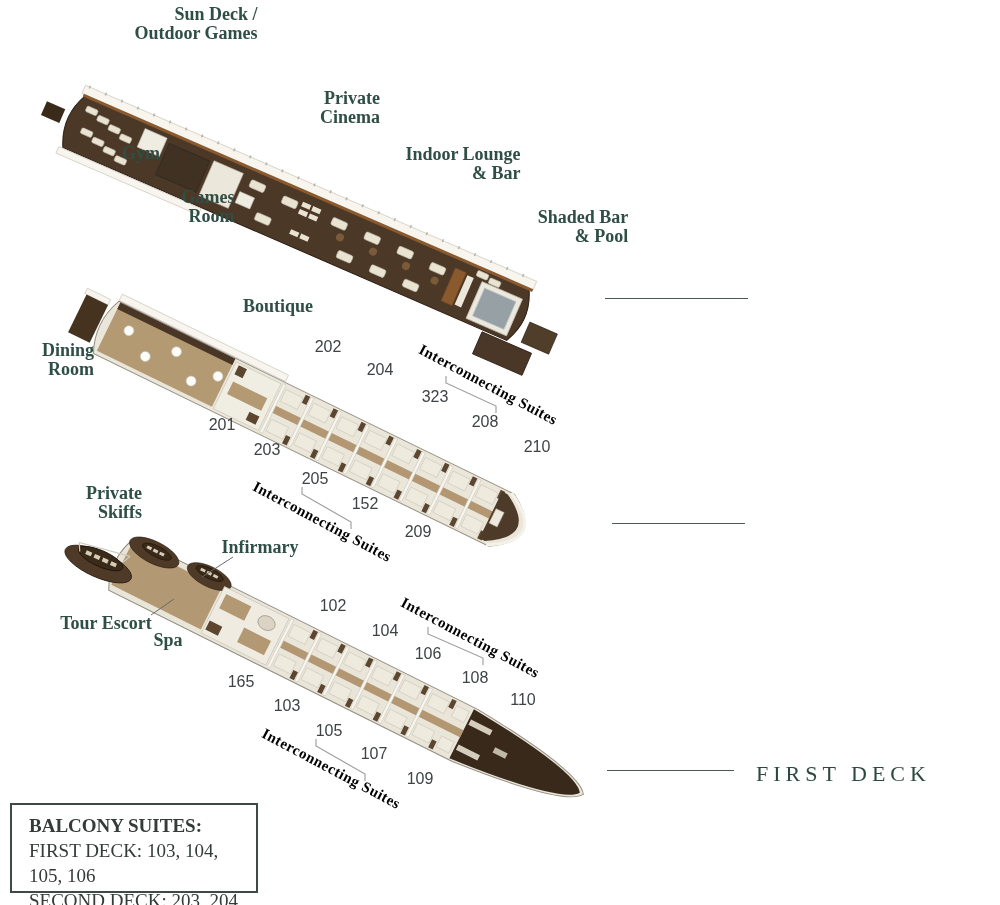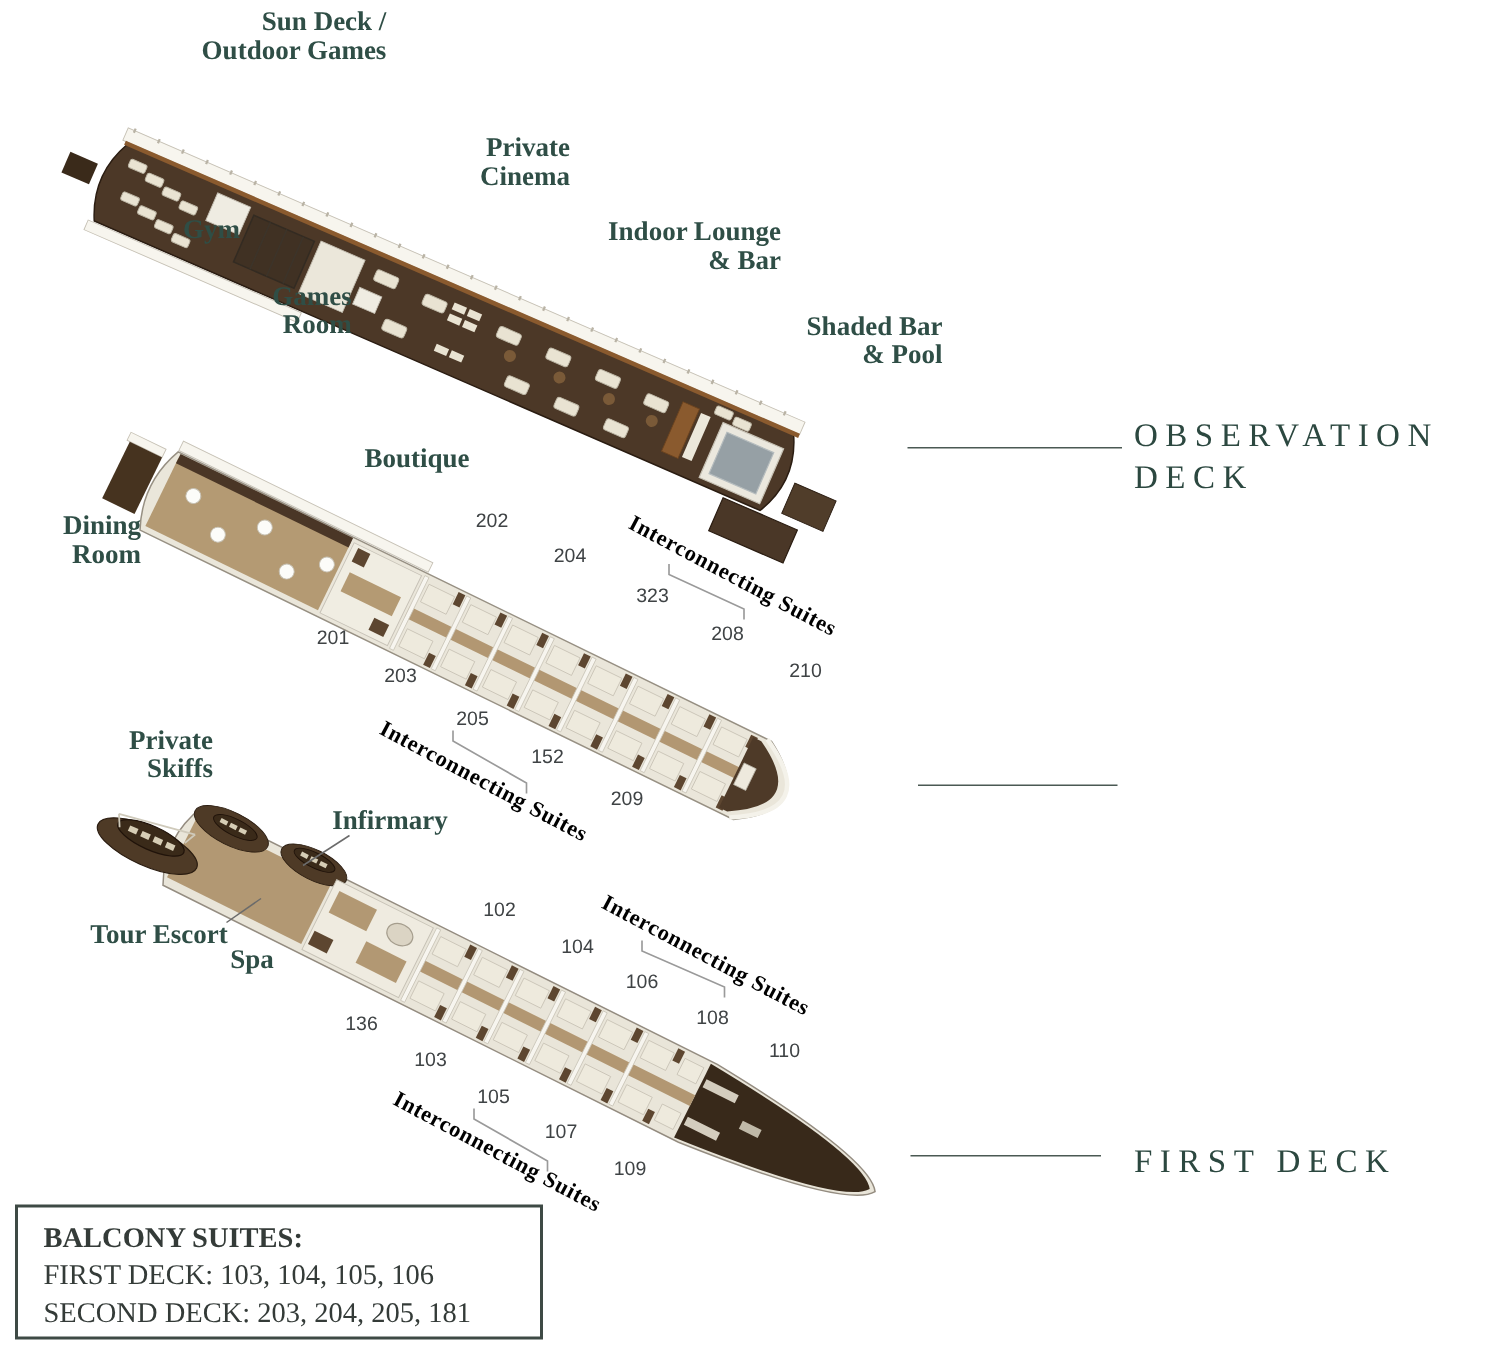--- a/index.html
+++ b/index.html
@@ -3,28 +3,28 @@
 <meta charset="utf-8">
 <style>
   html,body{margin:0;padding:0;background:#ffffff;}
   #stage{position:relative;width:1000px;height:905px;background:#ffffff;overflow:hidden;
          font-family:"Liberation Serif",serif;}
   #ship-svg{position:absolute;left:0;top:0;z-index:1;}
   .lbl{position:absolute;z-index:3;transform:translate(-50%,-50%);
        font-family:"Liberation Serif",serif;font-size:18px;line-height:19px;font-weight:600;
        color:#2f4e46;text-align:right;white-space:nowrap;}
   .num{position:absolute;z-index:3;transform:translate(-50%,-50%);
-       font-family:"Liberation Sans",sans-serif;font-size:13px;color:#3f4345;white-space:nowrap;}
+       font-family:"Liberation Sans",sans-serif;font-size:16px;color:#3f4345;white-space:nowrap;}
   .inter{position:absolute;z-index:3;transform:translate(-50%,-50%) rotate(28deg);
        font-family:"Liberation Serif",serif;font-size:15px;font-weight:600;color:#20262
 3;letter-spacing:0.5px;white-space:nowrap;}
   .deck-title{position:absolute;z-index:3;font-family:"Liberation Serif",serif;
        font-size:22px;letter-spacing:5px;color:#2c4840;line-height:28px;white-space:nowrap;}
   .rule{position:absolute;z-index:3;border-top:1.5px solid #4a5953;height:0;}
-  .box{position:absolute;z-index:3;left:10px;top:803px;width:352px;height:90px;
+  .box{position:absolute;z-index:3;left:10px;top:803px;width:248px;height:90px;
        border:2px solid #3e4a45;box-sizing:border-box;padding:8px 0 0 17px;
        color:#343b38;background:#ffffff;}
   .box .bh{font-weight:700;font-size:19px;line-height:25px;}
   .box .bl{font-size:19px;line-height:25px;}
 </style>
 </head>
 <body>
 
 <div id="stage">
 
@@ -228,34 +228,30 @@
   </div>
   <div class="lbl" style="left:260px;top:547px">Infirmary</div>
   <div class="lbl" style="left:106px;top:623px">Tour Escort</div>
   <div class="lbl" style="left:168px;top:640px">Spa</div>
 
   <span class="num" style="left:333px;top:606px">102</span>
   <span class="num" style="left:385px;top:631px">104</span>
   <span class="num" style="left:428px;top:654px">106</span>
   <span class="num" style="left:475px;top:678px">108</span>
   <span class="num" style="left:523px;top:700px">110</span>
-  <span class="num" style="left:241px;top:682px">136</span>
+  <span class="num" style="left:241px;top:682px">165</span>
   <span class="num" style="left:287px;top:706px">103</span>
   <span class="num" style="left:329px;top:731px">105</span>
   <span class="num" style="left:374px;top:754px">107</span>
   <span class="num" style="left:420px;top:779px">109</span>
 
   <div class="inter" style="left:470px;top:638px">Interconnecting Suites</div>
   <div class="inter" style="left:331px;top:769px">Interconnecting Suites</div>
 
   <div class="rule" style="left:605px;top:298px;width:143px"></div>
-  <div class="deck-title" style="left:756px;top:276px">
-    <div>OBSERVATION</div>
-    <div>DECK</div>
-  </div>
 
   <div class="rule" style="left:612px;top:523px;width:133px"></div>
 
   <div class="rule" style="left:607px;top:770px;width:127px"></div>
   <div class="deck-title" style="left:756px;top:760px">FIRST DECK</div>
 
   <div class="box">
     <div class="bh">BALCONY SUITES:</div>
     <div class="bl">FIRST DECK: 103, 104, 105, 106</div>
     <div class="bl">SECOND DECK: 203, 204, 205, 181</div>

